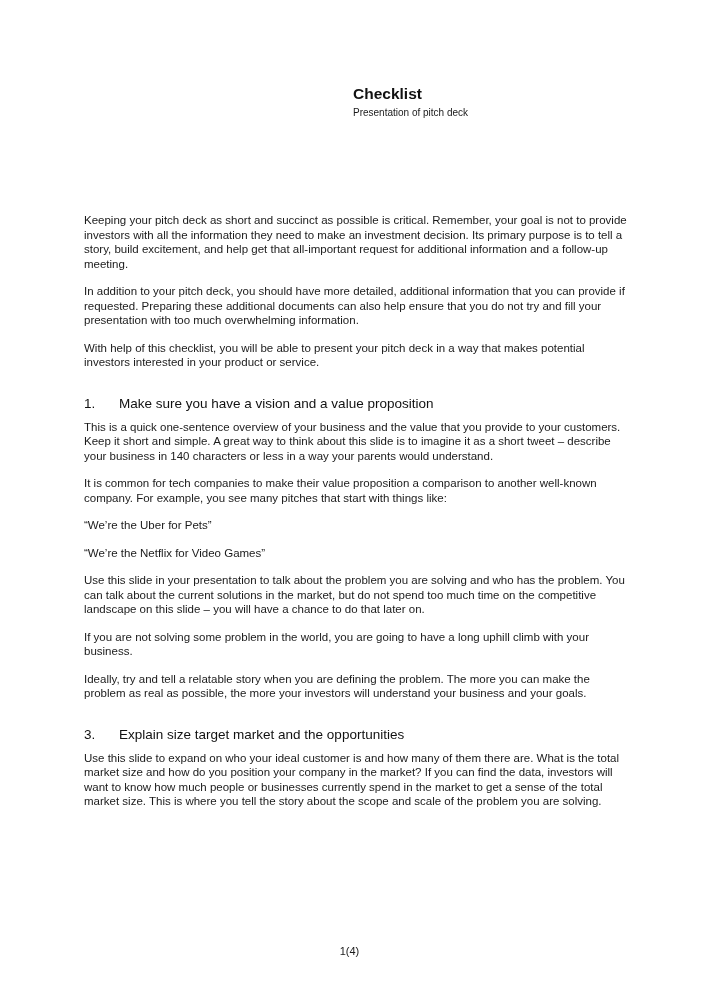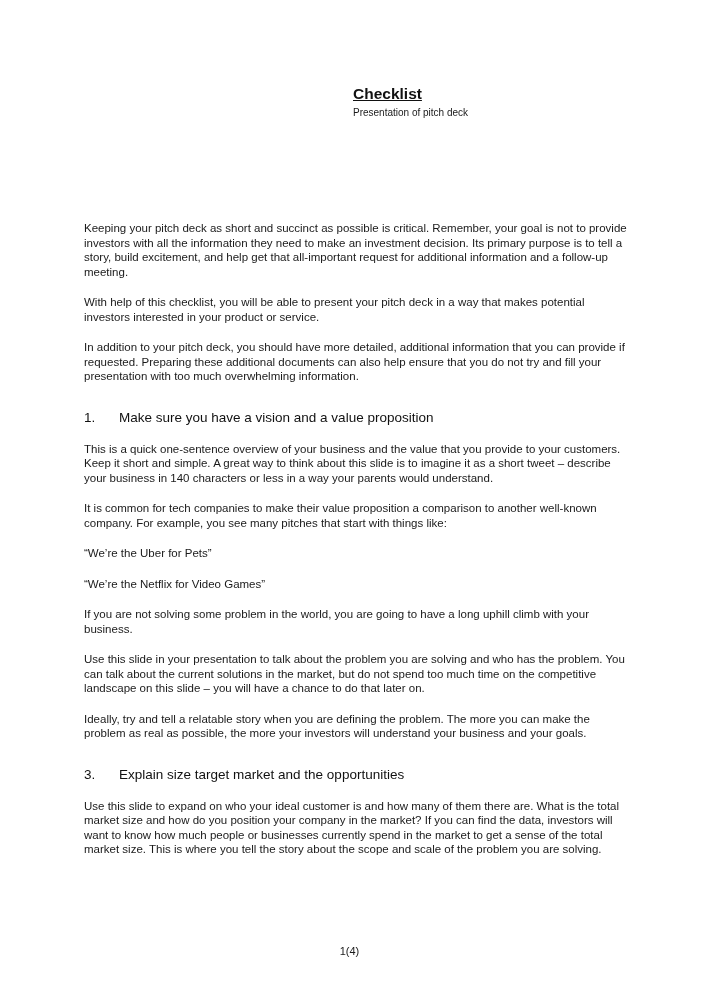--- a/index.html
+++ b/index.html
@@ -20,35 +20,34 @@
     position: absolute;
     left: 353px;
     top: 84px;
   }
   .doc-title {
     margin: 0;
     font-size: 15.5px;
     font-weight: bold;
     line-height: 19px;
     color: #111111;
-    text-decoration: underline;
   }
   .doc-subtitle {
     font-size: 10px;
     line-height: 15px;
     margin-top: 2px;
   }
   .doc-body {
     position: absolute;
     left: 84px;
     top: 205px;
     width: 543px;
   }
   .doc-body p {
-    margin: 16px 0 13px 0;
+    margin: 8px 0 13px 0;
     font-size: 11.5px;
     line-height: 14.5px;
   }
   .section-heading {
     margin: 25px 0 4px 0;
     font-size: 13.5px;
     font-weight: normal;
     line-height: 17px;
     color: #111111;
   }
@@ -72,36 +71,36 @@
 <div class="page">
 
   <header class="title-block">
     <h1 class="doc-title">Checklist</h1>
     <div class="doc-subtitle">Presentation of pitch deck</div>
   </header>
 
   <main class="doc-body">
 
     <p>Keeping your pitch deck as short and succinct as possible is critical. Remember, your goal is not to provide investors with all the information they need to make an investment decision. Its primary purpose is to tell a story, build excitement, and help get that all-important request for additional information and a follow-up meeting.</p>
+    <p>In addition to your pitch deck, you should have more detailed, additional information that you can provide if requested. Preparing these additional documents can also help ensure that you do not try and fill your presentation with too much overwhelming information.</p>
     <p>With help of this checklist, you will be able to present your pitch deck in a way that makes potential investors interested in your product or service.</p>
-    <p>In addition to your pitch deck, you should have more detailed, additional information that you can provide if requested. Preparing these additional documents can also help ensure that you do not try and fill your presentation with too much overwhelming information.</p>
 
     <section>
       <h2 class="section-heading">
         <span class="section-number">1.</span><span>Make sure you have a vision and a value proposition</span>
       </h2>
       <p>This is a quick one-sentence overview of your business and the value that you provide to your customers. Keep it short and simple. A great way to think about this slide is to imagine it as a short tweet – describe your business in 140 characters or less in a way your parents would understand.</p>
       <p>It is common for tech companies to make their value proposition a comparison to another well-known company. For example, you see many pitches that start with things like:</p>
       <p>“We’re the Uber for Pets”</p>
       <p>“We’re the Netflix for Video Games”</p>
     </section>
 
     <section>
+      <p>Use this slide in your presentation to talk about the problem you are solving and who has the problem. You can talk about the current solutions in the market, but do not spend too much time on the competitive landscape on this slide – you will have a chance to do that later on.</p>
       <p>If you are not solving some problem in the world, you are going to have a long uphill climb with your business.</p>
-      <p>Use this slide in your presentation to talk about the problem you are solving and who has the problem. You can talk about the current solutions in the market, but do not spend too much time on the competitive landscape on this slide – you will have a chance to do that later on.</p>
       <p>Ideally, try and tell a relatable story when you are defining the problem. The more you can make the problem as real as possible, the more your investors will understand your business and your goals.</p>
     </section>
 
     <section>
       <h2 class="section-heading">
         <span class="section-number">3.</span><span>Explain size target market and the opportunities</span>
       </h2>
       <p>Use this slide to expand on who your ideal customer is and how many of them there are. What is the total market size and how do you position your company in the market? If you can find the data, investors will want to know how much people or businesses currently spend in the market to get a sense of the total market size. This is where you tell the story about the scope and scale of the problem you are solving.</p>
     </section>
 

